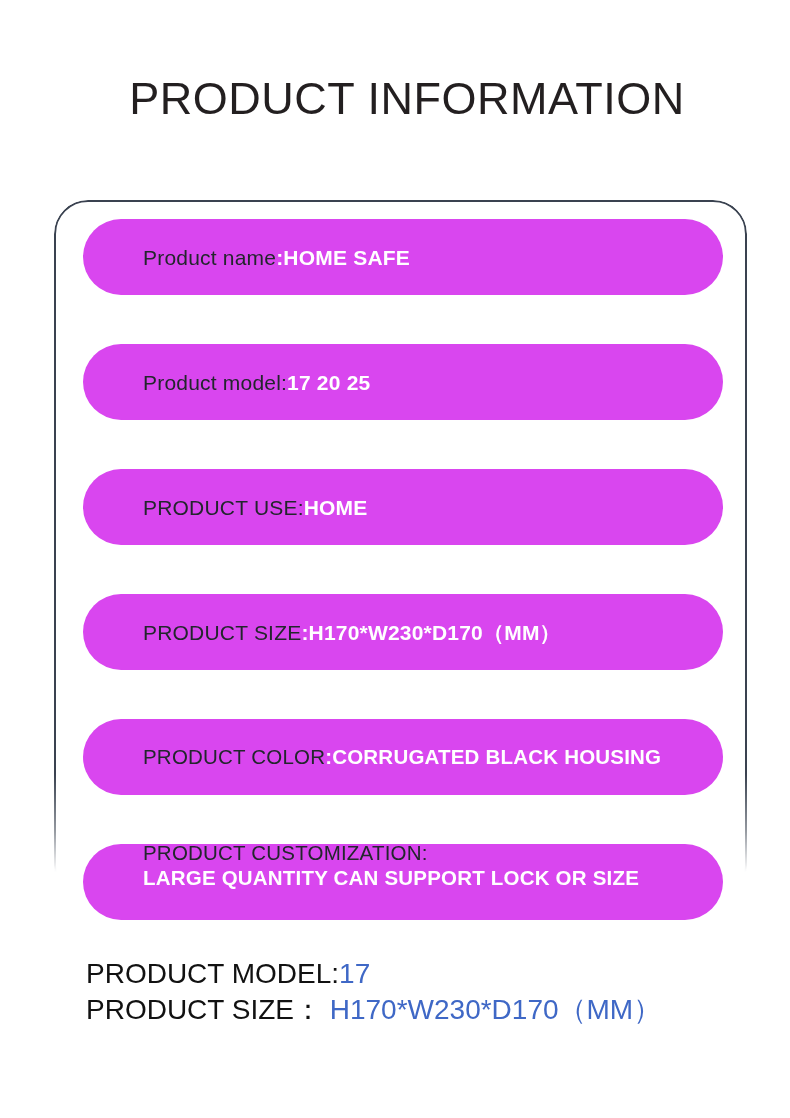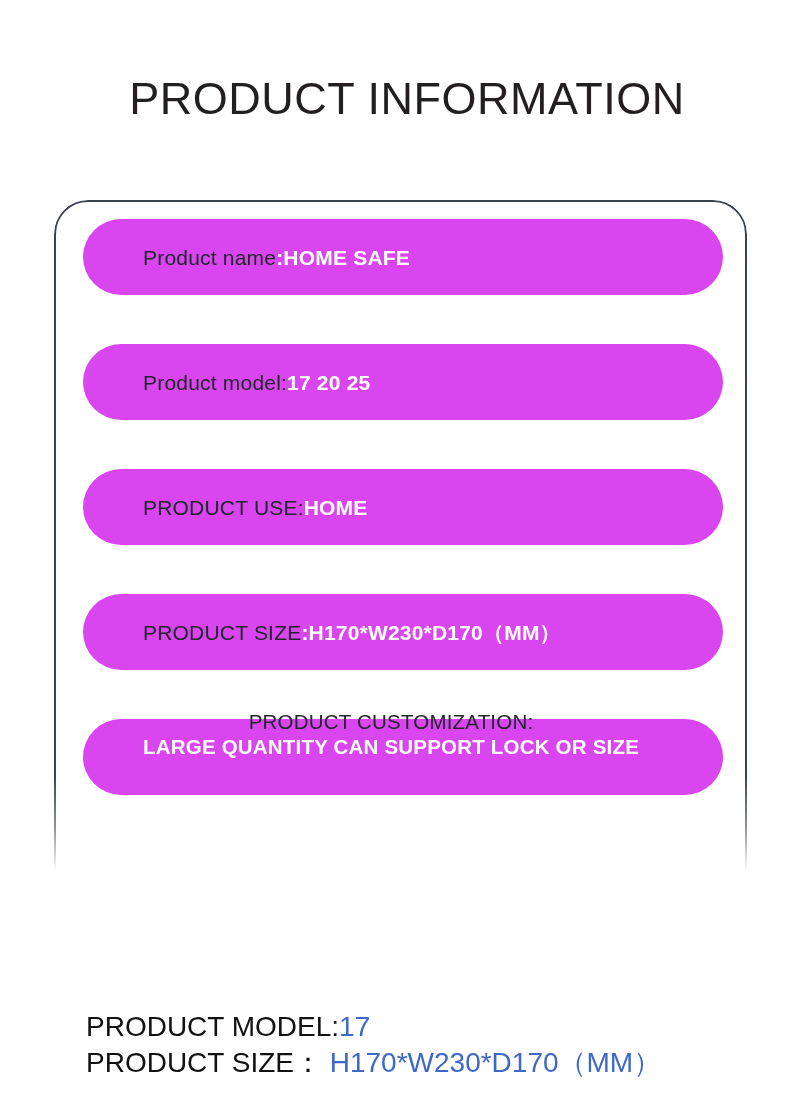--- a/index.html
+++ b/index.html
@@ -97,35 +97,35 @@
   
   .val.spaced { letter-spacing: 0.2px; }
 
   
   .pill-color .lbl,
   .pill-color .val { font-size: 20.5px; }
 
   
   .pill-custom {
     align-items: flex-start;
-    text-align: center;
+    padding-top: 6px;
   }
   .pill-custom .multi {
     position: relative;
     top: -7px;
   }
   .pill-custom .multi .pill-line { margin-bottom: 2px; }
   .pill-custom .lbl { font-size: 20.5px; }
   .pill-custom .val { font-size: 20.5px; line-height: 1.15; }
 
   
   .footer {
     position: absolute;
     left: 86px;
-    top: 1009px;
+    top: 956px;
     width: 690px;
   }
   .footer-line {
     white-space: nowrap;
     line-height: 36px;
     font-family: "Liberation Sans", sans-serif;
     font-size: 28px;
     font-weight: 400;
   }
   .f-lbl { color: #111111; }
@@ -157,20 +157,25 @@
       <span class="lbl">PRODUCT USE:</span><span class="val">HOME</span>
     </div>
   </div>
 
   <div class="pill pill-size">
     <div class="pill-line">
       <span class="lbl">PRODUCT SIZE</span><span class="val">:</span><span class="val">H170*W230*D170（MM）</span>
     </div>
   </div>
 
+  <div class="pill pill-color">
+    <div class="pill-line">
+      <span class="lbl">PRODUCT COLOR</span><span class="val">:</span><span class="val">CORRUGATED BLACK HOUSING</span>
+    </div>
+  </div>
 
   <div class="pill pill-custom">
     <div class="multi">
       <div class="pill-line">
         <span class="lbl">PRODUCT CUSTOMIZATION:</span>
       </div>
       <div class="pill-line">
         <span class="val">LARGE QUANTITY CAN SUPPORT LOCK OR SIZE</span>
       </div>
     </div>

